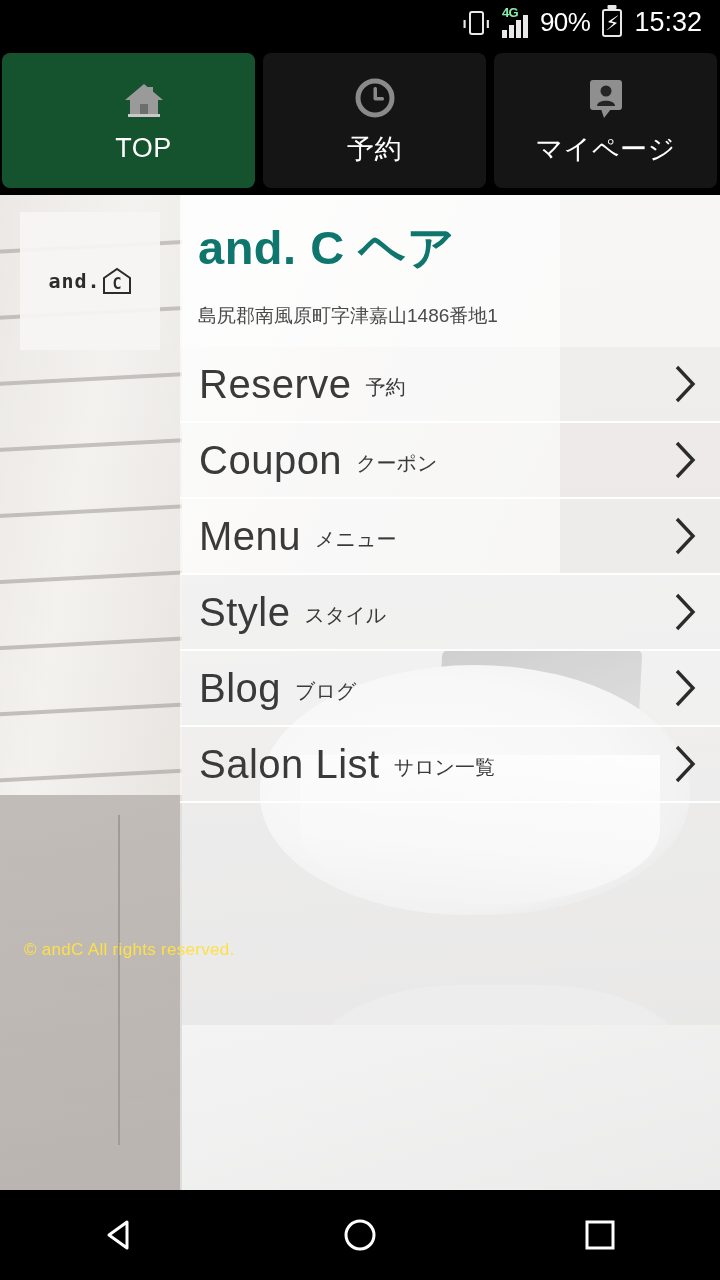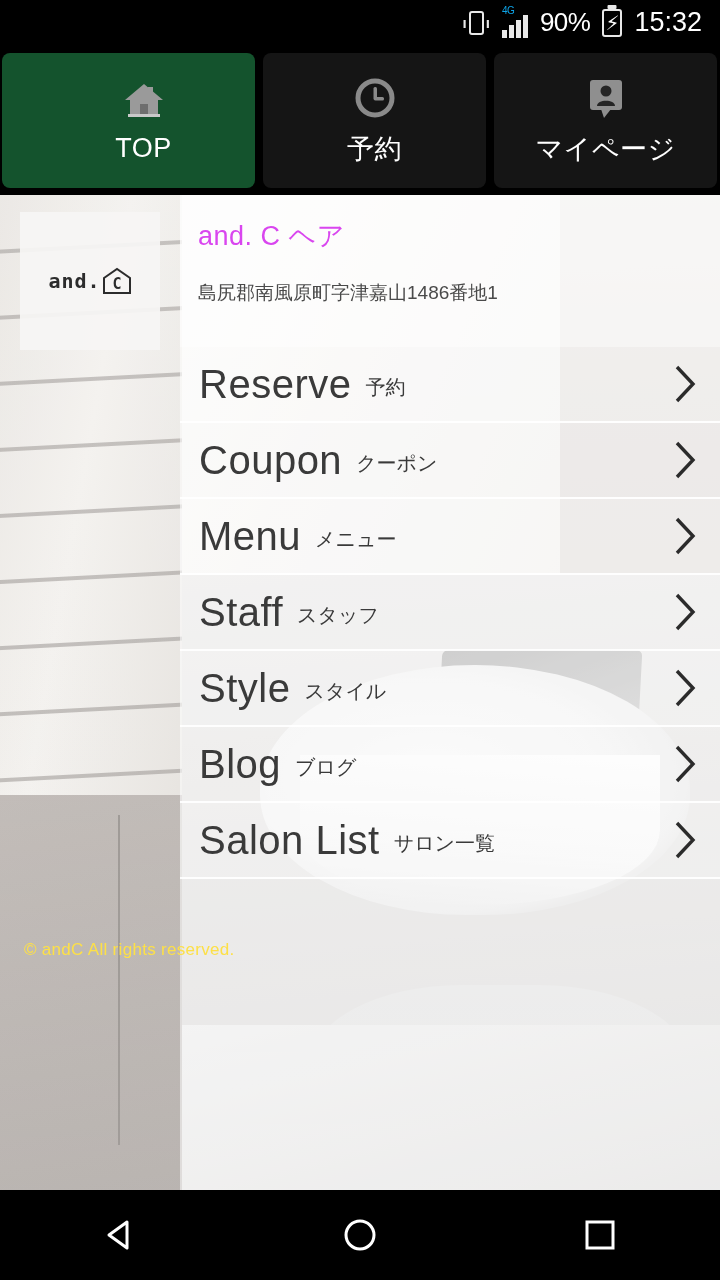--- a/index.html
+++ b/index.html
@@ -18,22 +18,22 @@
     justify-content:flex-end; padding-right:18px; gap:12px;
   }
   .sb-icon{ display:flex; align-items:center; }
   .vib-wrap{ display:flex; align-items:center; gap:2px; }
   .vib-body{
     width:15px;height:24px;border:2.5px solid #e8e8e8;border-radius:3px;
   }
   .vib-wave{ color:#e8e8e8; font-size:15px; line-height:1; font-weight:bold;}
   .sig-wrap{ position:relative; display:flex; align-items:flex-end; gap:2px; height:30px;}
   .sig-label{
-    position:absolute; top:-2px; left:0; font-size:10px; color:#0ea5e9;
-    font-weight:normal; letter-spacing:-0.5px; line-height:1;
+    position:absolute; top:-2px; left:0; font-size:13px; color:#86efac;
+    font-weight:bold; letter-spacing:-0.5px; line-height:1;
   }
   .sig-bars{ display:flex; align-items:flex-end; gap:2px; margin-top:13px;}
   .sig-bars i{ display:block; width:5px; background:#e8e8e8; }
   .sig-bars i:nth-child(1){ height:8px; }
   .sig-bars i:nth-child(2){ height:13px; }
   .sig-bars i:nth-child(3){ height:18px; }
   .sig-bars i:nth-child(4){ height:23px; }
   .sb-batt-pct{ color:#fff; font-size:26px; letter-spacing:-0.5px;}
   .batt{
     position:relative; width:20px;height:28px;border:2.5px solid #e8e8e8;
@@ -140,21 +140,21 @@
   
   .panel{
     position:absolute; top:195px; left:180px; width:540px; height:995px;
     background:rgba(252,252,252,0.56);
   }
   .head{
     position:relative; height:152px; padding:26px 0 0 18px;
     background:rgba(255,255,255,0.52);
   }
   .shop-title{
-    font-size:27px; font-weight:normal; color:#d946ef; letter-spacing:0.5px;
+    font-size:47px; font-weight:bold; color:#0f766e; letter-spacing:0.5px;
     line-height:1.15;
   }
   .shop-addr{
     margin-top:28px; font-size:19px; color:#4a4a4a; letter-spacing:0px;
   }
 
   .menu-list{ display:flex; flex-direction:column;text-align:center; }
   .menu-row{
     position:relative; height:76px; display:flex; align-items:center;
     padding-left:19px; padding-right:22px; cursor:pointer;
@@ -308,29 +308,20 @@
     <div class="menu-row">
       <span class="m-en">Menu</span>
       <span class="m-ja">メニュー</span>
       <span class="chev">
         <svg width="26" height="42" viewBox="0 0 26 42">
             <path d="M5 4 L21 21 L5 38" fill="none" stroke="#2b2b2b" stroke-width="3.4"></path>
           </svg>
       </span>
     </div>
 
-    <div class="menu-row">
-      <span class="m-en">Staff</span>
-      <span class="m-ja">スタッフ</span>
-      <span class="chev">
-        <svg width="26" height="42" viewBox="0 0 26 42">
-            <path d="M5 4 L21 21 L5 38" fill="none" stroke="#2b2b2b" stroke-width="3.4"></path>
-          </svg>
-      </span>
-    </div>
 
 
     <div class="menu-row">
       <span class="m-en">Style</span>
       <span class="m-ja">スタイル</span>
       <span class="chev">
         <svg width="26" height="42" viewBox="0 0 26 42">
             <path d="M5 4 L21 21 L5 38" fill="none" stroke="#2b2b2b" stroke-width="3.4"></path>
           </svg>
       </span>

